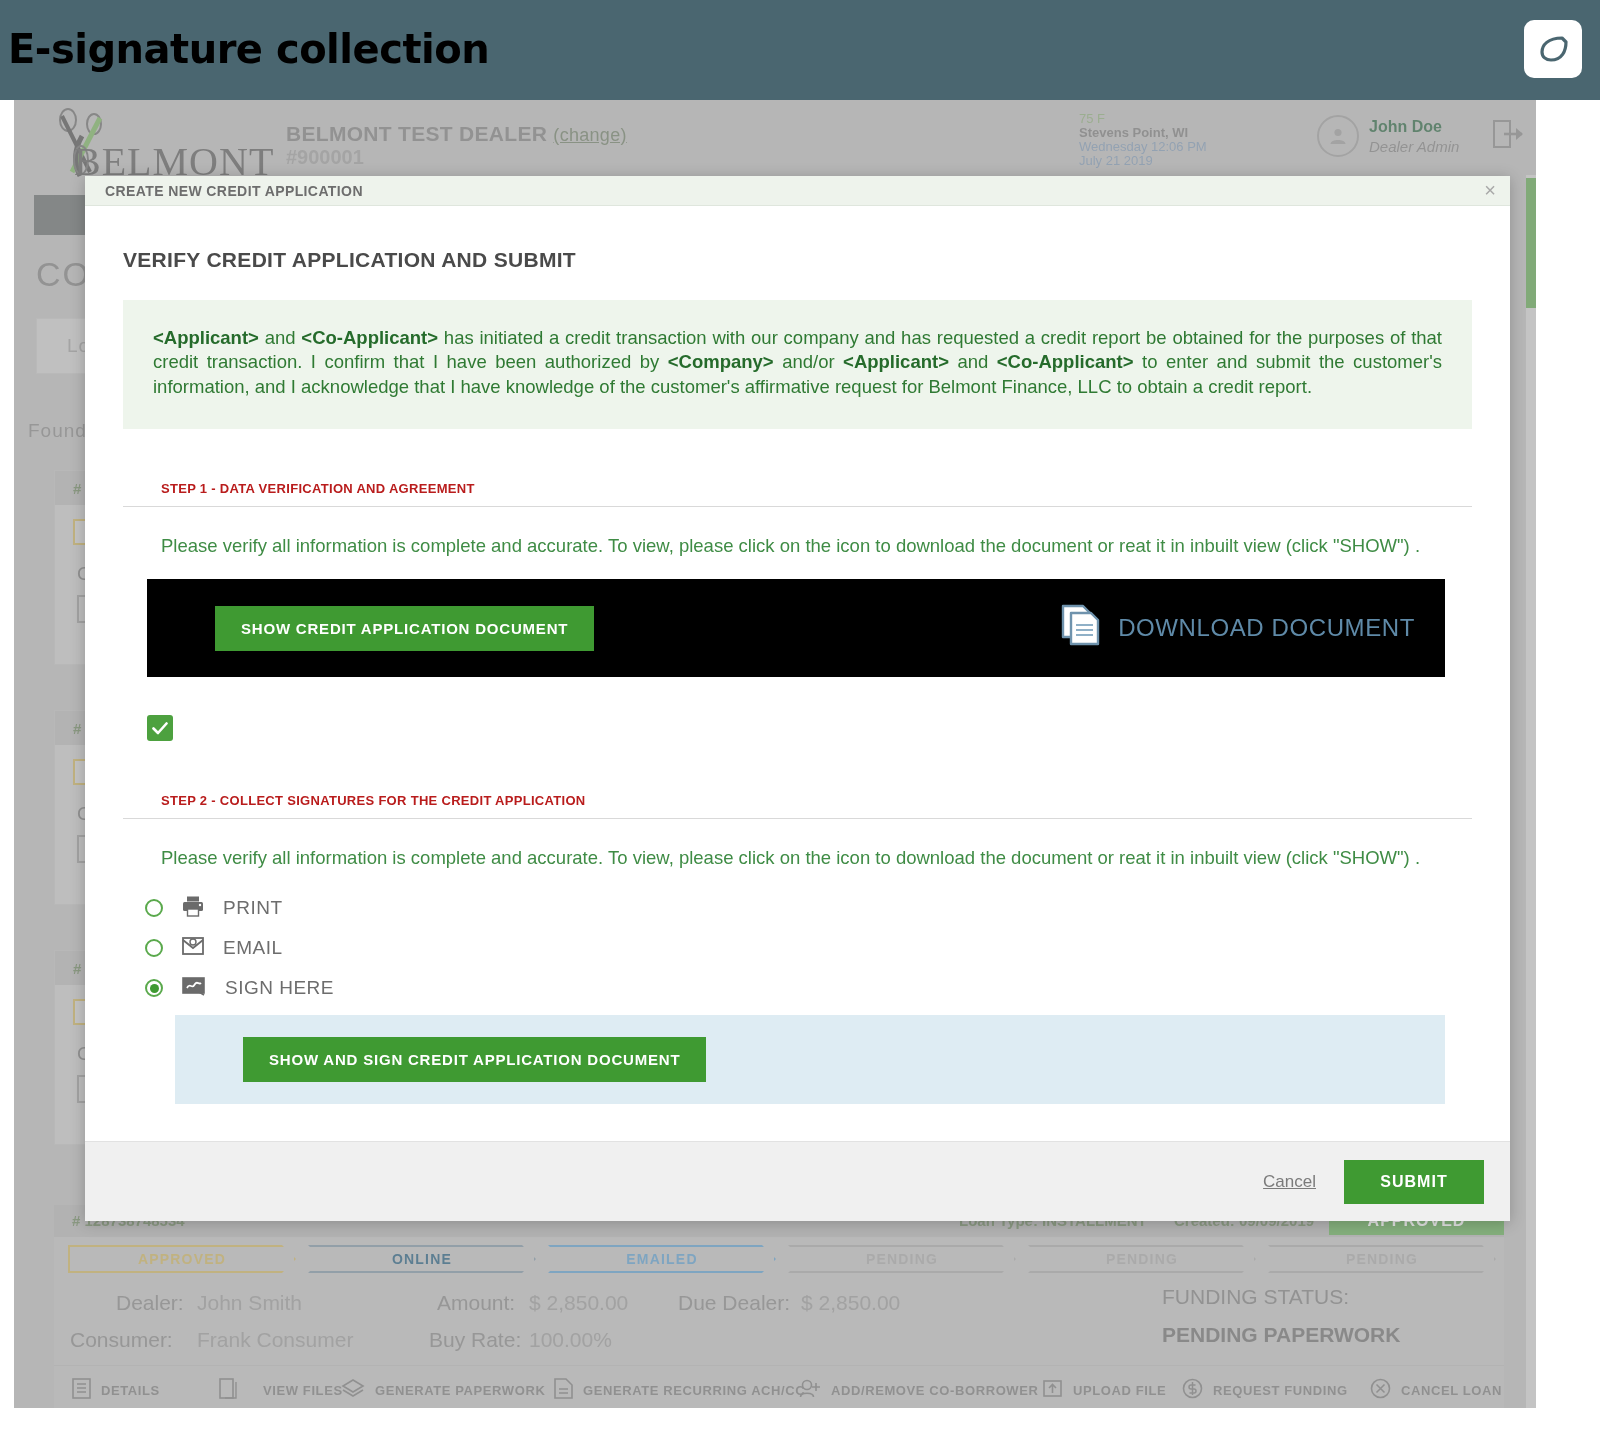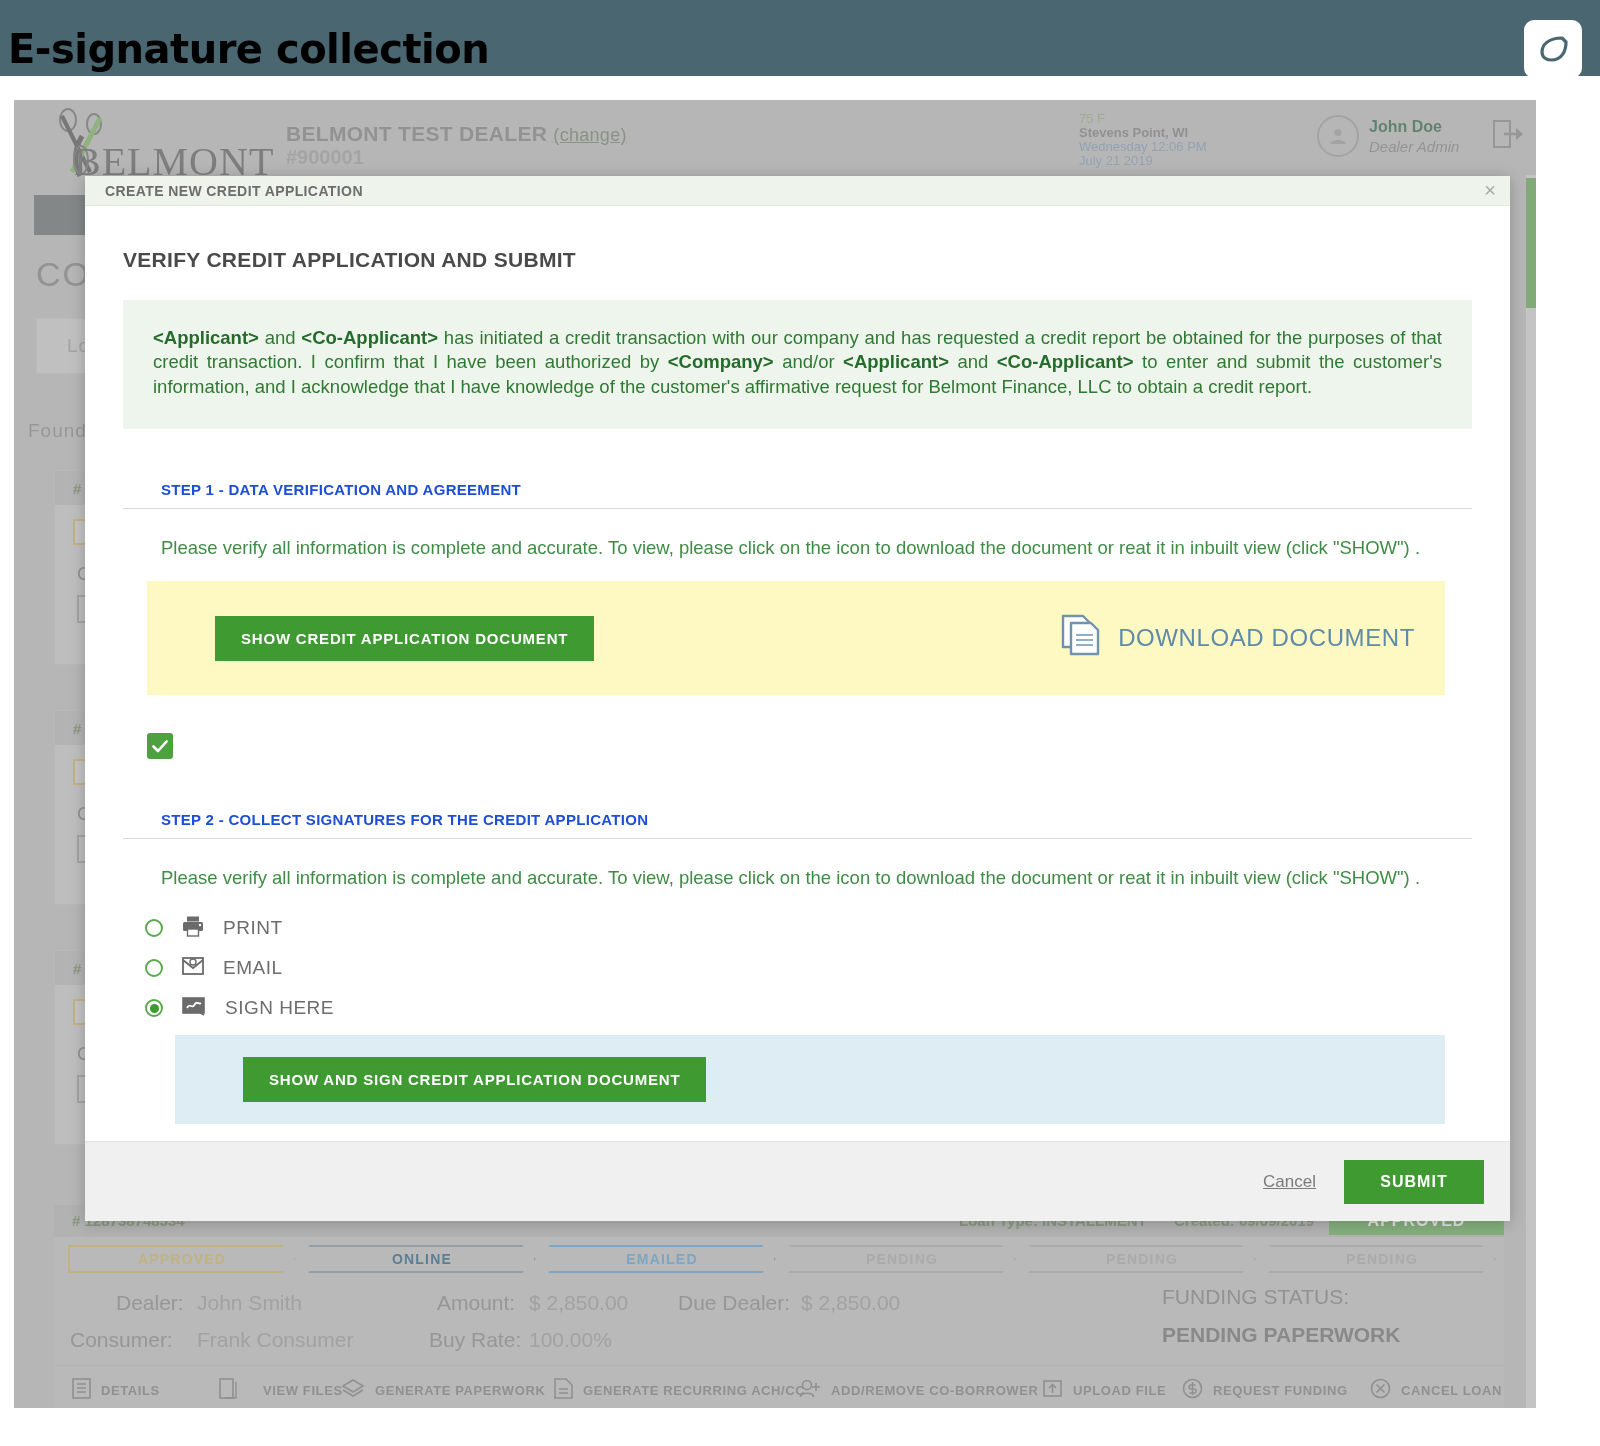--- a/index.html
+++ b/index.html
@@ -6,21 +6,21 @@
   html, body {
     width: 1600px; height: 1446px;
     background: #ffffff;
     font-family: "Liberation Sans", sans-serif;
     overflow: hidden;
   }
   #root { position: relative; width: 1600px; height: 1446px; background:#fff; }
 
   
   .banner {
-    position: absolute; left: 0; top: 0; width: 1600px; height: 76px;
+    position: absolute; left: 0; top: 0; width: 1600px; height: 100px;
     background: #4a6670;
   }
   .banner-title {
     position: absolute; left: 8px; top: 26px;
     font-size: 40px; font-weight: bold; color: #000;
     letter-spacing: -0.5px;
     font-family: "DejaVu Sans", sans-serif;
   }
   .banner-logo {
     position: absolute; right: 18px; top: 20px;
@@ -183,29 +183,29 @@
   .verify-title {
     margin-top:42px; font-size:21px; font-weight:bold; color:#4a4a4a; letter-spacing:0.3px;
   }
   .statement {
     margin-top:28px; background:#eef5ec; padding:26px 30px 30px 30px;
     color:#2f7a33; font-size:18.5px; line-height:1.32; text-align:justify;
   }
   .statement b { font-weight:bold; color:#256b2b; }
 
   .step-title {
-    margin-top:52px; font-size:15px; font-weight:bold; color:#1d4ed8;
+    margin-top:52px; font-size:13px; font-weight:bold; color:#b91c1c;
     letter-spacing:0.3px; padding:0 0 10px 38px; border-bottom:1px solid #d9d9d9;
   }
   .step-desc {
     margin-top:28px; padding-left:38px; font-size:18.5px; color:#3f8c45;
   }
   .blue-box {
-    margin-top:22px; margin-left:24px; width:1298px; background:#fef9c3;
-    display:flex; align-items:center; padding:32px 30px;
+    margin-top:22px; margin-left:24px; width:1298px; background:#000000;
+    display:flex; align-items:center; padding:24px 30px;
   }
   .btn-green {
     background:#3f9a32; color:#fff; border:none;
     font-size:15px; font-weight:bold; letter-spacing:0.8px;
     padding:14px 26px; cursor:pointer;
     font-family:"Liberation Sans", sans-serif;
   }
   .btn-green.b1 { margin-left:38px; }
   .download-link {
     margin-left:auto; display:flex; align-items:center; gap:16px;

